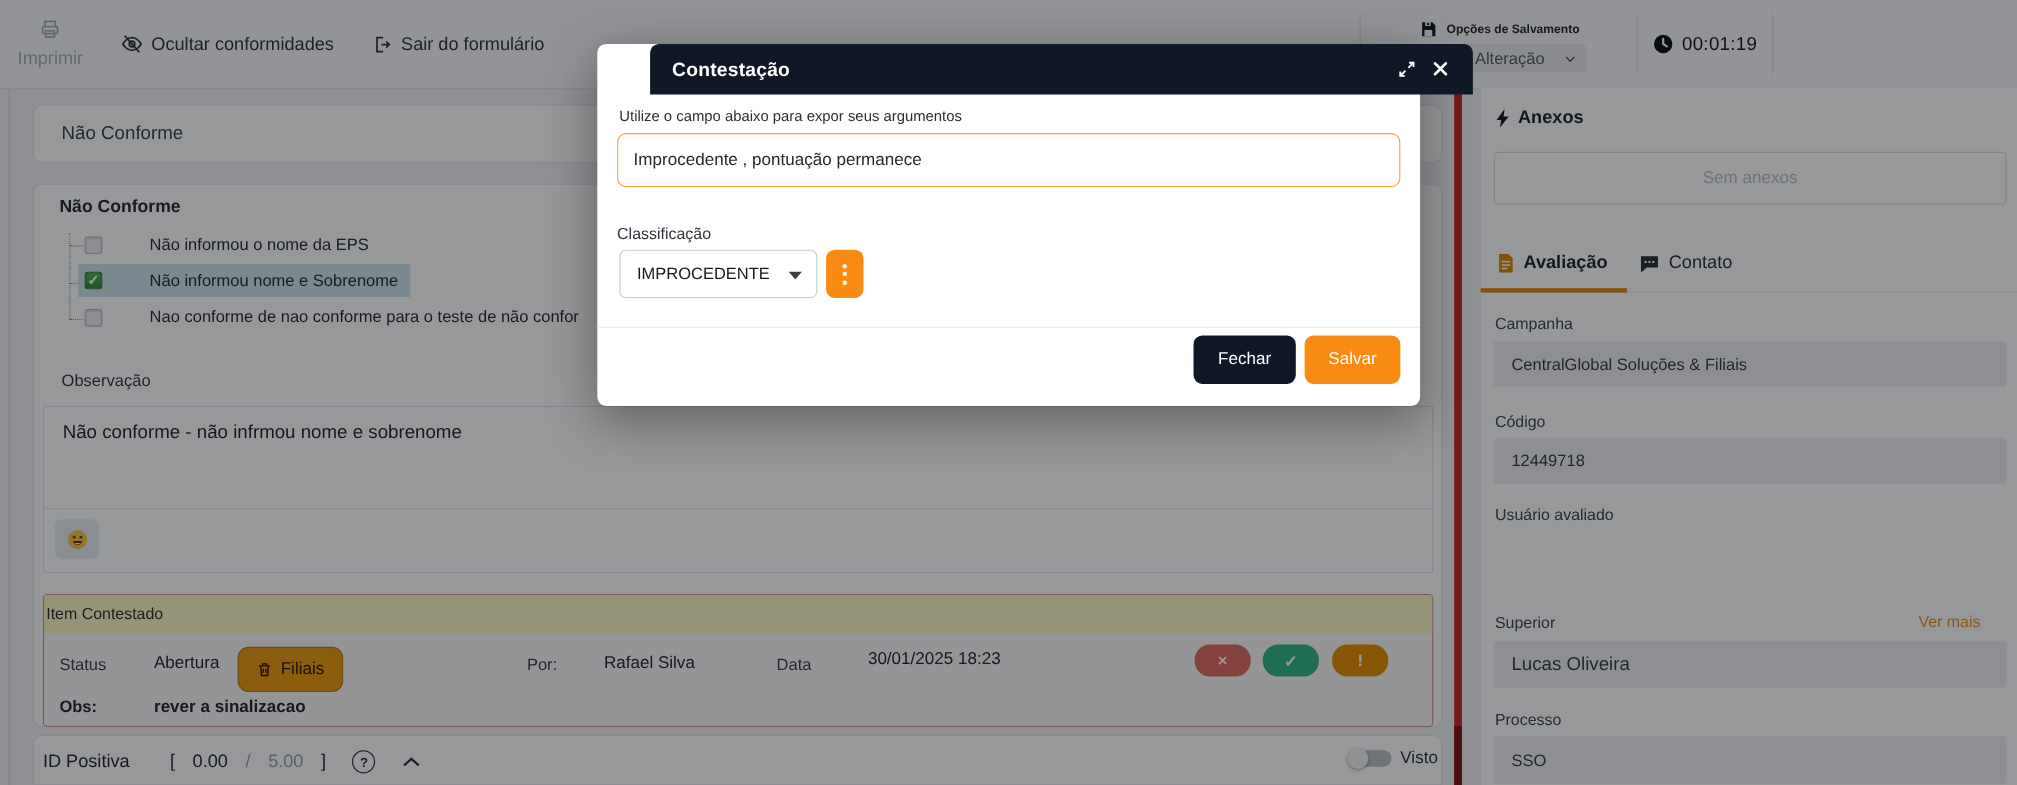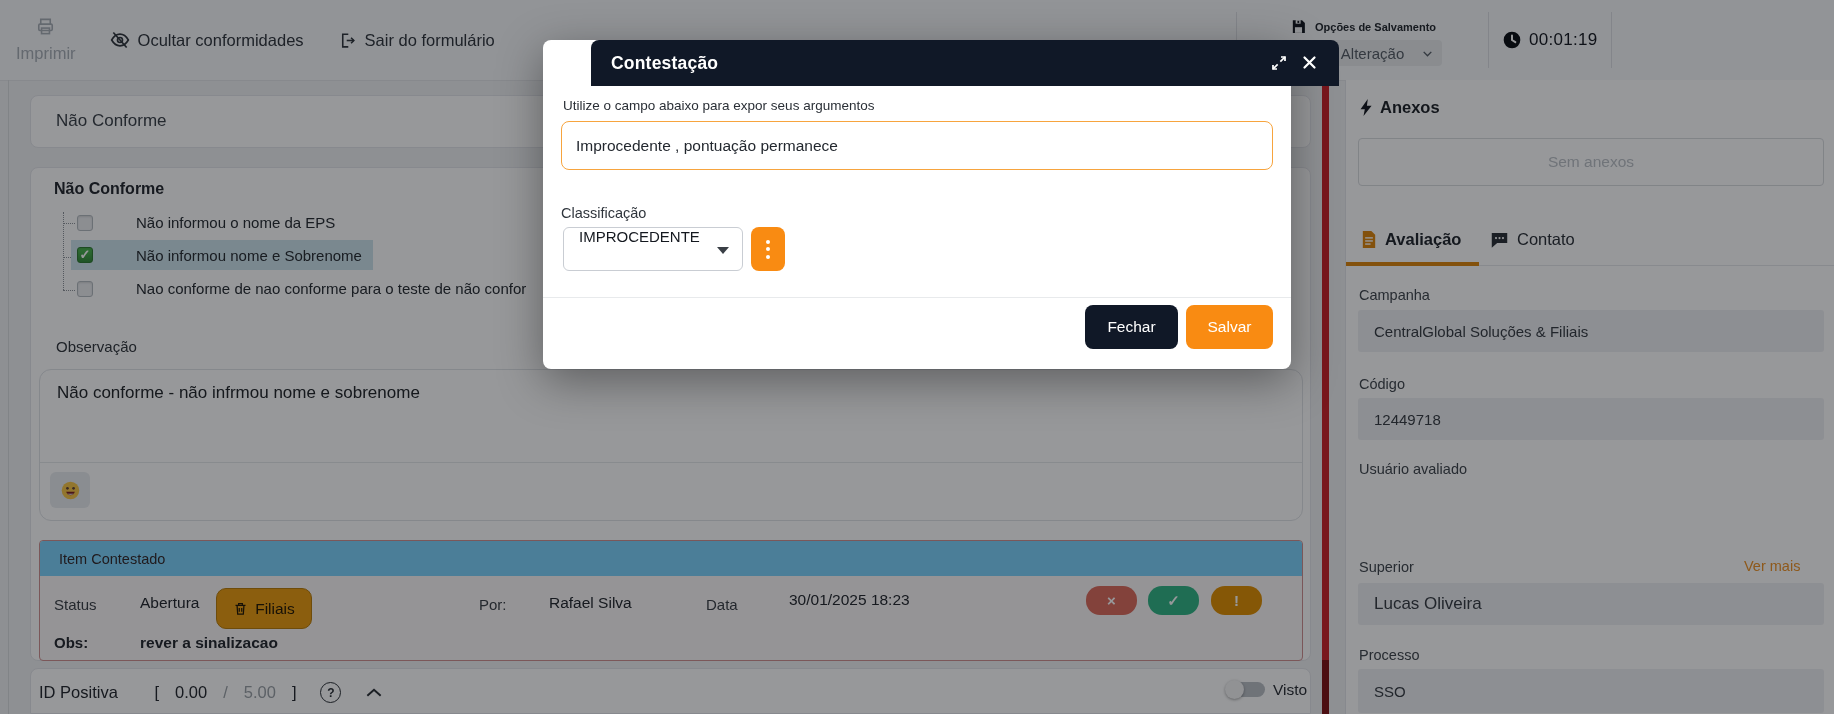--- a/index.html
+++ b/index.html
@@ -36,30 +36,30 @@
   .tree-v{position:absolute;left:32px;top:44px;width:1px;height:78px;border-left:1px dotted #8d939a;}
   .tree-h{position:absolute;width:12px;height:1px;border-top:1px dotted #8d939a;left:32px;}
   .row-hl{position:absolute;left:40px;top:72px;width:302px;height:30px;background:#cde4ec;}
   .cb{position:absolute;left:46px;width:16px;height:16px;border-radius:3px;background:#eceef0;
       border:1px solid #b4bac0;box-shadow:inset 0 1px 2px rgba(0,0,0,.12);box-sizing:border-box;cursor:pointer;}
   .cb.checked{background:linear-gradient(#4db950,#338a38);border-color:#2d7a31;color:#fff;
       font-size:13px;font-weight:700;text-align:center;line-height:14px;}
   .row-label{position:absolute;left:105px;font-size:15px;color:#262b31;white-space:nowrap;}
   .obs-label{position:absolute;left:25px;top:170px;font-size:15px;color:#31363c;}
   .obs-box{position:absolute;left:8px;top:201px;width:1264px;height:152px;border:1px solid #e0e3e7;
-           border-radius:12px;background:#fff;box-sizing:border-box;}
+           border-radius:0;background:#fff;box-sizing:border-box;}
   .obs-text{position:absolute;left:17px;top:13px;font-size:17px;color:#212529;}
   .obs-div{position:absolute;left:0;top:92px;width:100%;border-top:1px solid #e6e8eb;}
   .emoji-btn{position:absolute;left:10px;top:102px;width:40px;height:36px;background:#e9ecef;border-radius:6px;
              display:flex;align-items:center;justify-content:center;cursor:pointer;}
 
   .contest{position:absolute;left:8px;top:372px;width:1264px;height:121px;border:1px solid #cf8f8f;
            border-radius:4px;background:#fbf8f8;box-sizing:border-box;}
-  .contest-head{position:absolute;left:0;top:0;width:100%;height:35px;background:#7dd3fc;
-                display:flex;align-items:center;box-sizing:border-box;padding-left:19px;
+  .contest-head{position:absolute;left:0;top:0;width:100%;height:35px;background:#fef9c3;
+                display:flex;align-items:center;box-sizing:border-box;padding-left:2px;
                 font-size:14.5px;color:#33282a;border-radius:3px 3px 0 0;}
   .c-lab{position:absolute;font-size:15px;color:#3a3f45;}
   .c-val{position:absolute;font-size:15.5px;color:#23272d;}
   .inativar{position:absolute;left:176px;top:47px;width:96px;height:41px;background:#eb9c0e;
             border:1px solid #b97c09;border-radius:10px;display:flex;align-items:center;justify-content:center;
             gap:7px;font-size:15.5px;color:#231703;cursor:pointer;box-sizing:border-box;}
   .pill{position:absolute;top:45px;width:51px;height:29px;border-radius:14px;color:#fff;
         display:flex;align-items:center;justify-content:center;font-size:15px;font-weight:700;cursor:pointer;}
   .pill.x{left:1046px;background:#dd6b5c;}
   .pill.ok{left:1108px;background:#31b585;}
@@ -112,21 +112,21 @@
   .modal-title{font-size:17.5px;font-weight:700;color:#fff;letter-spacing:.2px;}
   .mh-ic{position:absolute;top:15px;cursor:pointer;}
   .mh-expand{right:52px;}
   .mh-close{right:22px;}
   .m-helper{position:absolute;left:20px;top:58px;font-size:13.5px;color:#2a2f36;}
   .m-input{position:absolute;left:18px;top:81px;width:712px;height:49px;border:1.6px solid #f7a43e;border-radius:8px;
            box-sizing:border-box;display:flex;align-items:center;padding-left:14px;font-size:15.5px;color:#23282f;
            background:#fff;cursor:text;}
   .m-class-label{position:absolute;left:18px;top:165px;font-size:14.5px;color:#2f353c;}
   .m-select{position:absolute;left:20px;top:187px;width:180px;height:44px;border:1px solid #c9cdd3;border-radius:6px;
-            box-sizing:border-box;display:flex;padding-left:15px;font-size:15px;color:#14181f;
+            box-sizing:border-box;display:flex;align-items:center;padding-left:15px;font-size:15px;color:#14181f;
             cursor:pointer;background:#fff;}
   .m-caret{position:absolute;right:13px;top:19px;width:0;height:0;border-left:6px solid transparent;
            border-right:6px solid transparent;border-top:7px solid #3a3f46;}
   .kebab{position:absolute;left:208px;top:187px;width:34px;height:44px;background:#f98b12;border-radius:8px;
          display:flex;flex-direction:column;align-items:center;justify-content:center;gap:3.5px;cursor:pointer;}
   .kebab i{width:4px;height:4px;border-radius:50%;background:#fff;}
   .m-div{position:absolute;left:0;top:257px;width:100%;border-top:1px solid #e8eaec;}
   .m-btn{position:absolute;top:265px;height:44px;border:none;border-radius:8px;font-size:15.5px;color:#fff;
          font-family:"Liberation Sans",sans-serif;cursor:pointer;}
   .btn-fechar{left:542px;width:93px;background:#101827;}

